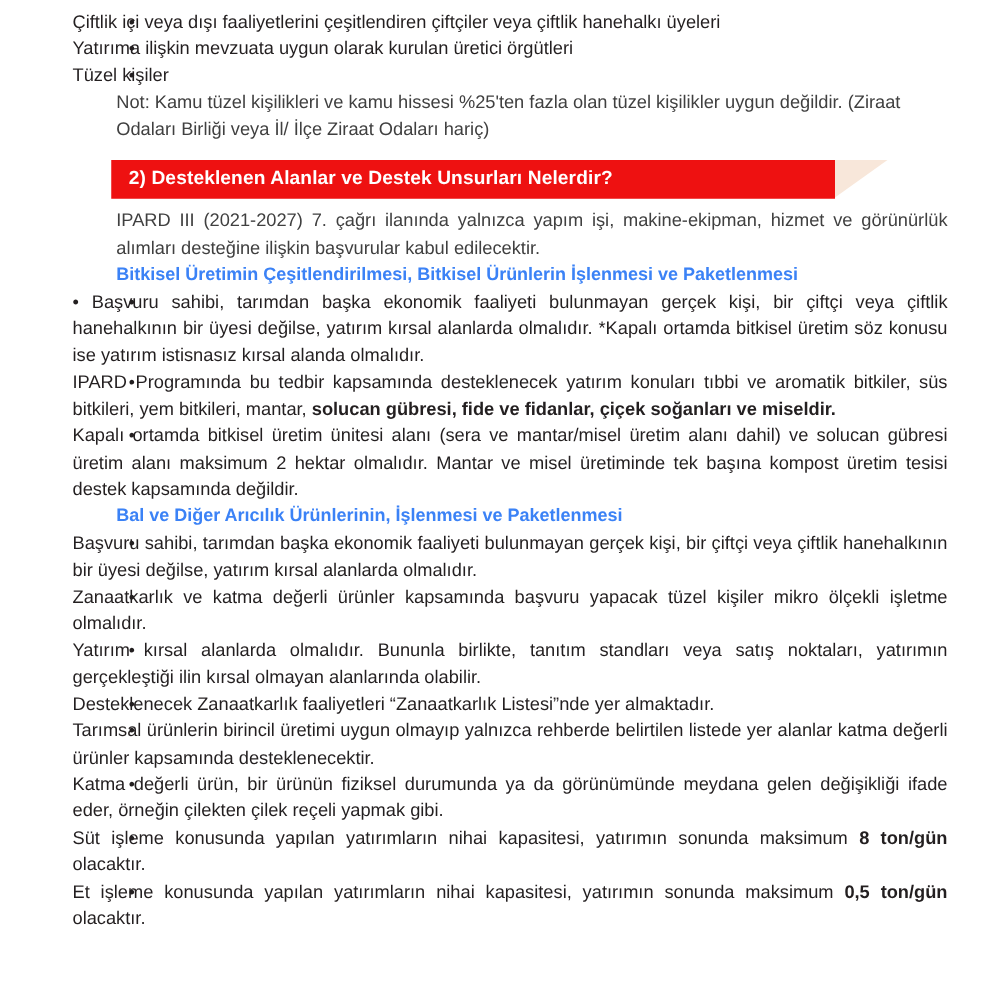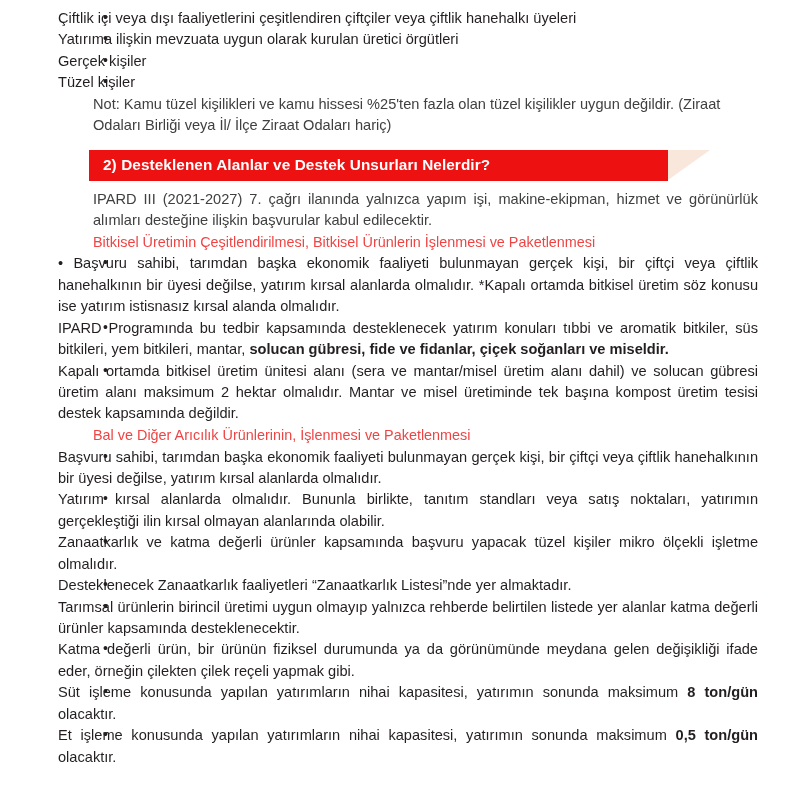--- a/index.html
+++ b/index.html
@@ -67,23 +67,23 @@
     font-size: 14.6px;
     line-height: 1.47;
     color: #404040;
   }
   .para.justify { text-align: justify; text-align-last: left; }
 
   .subhead {
     margin: 0;
     padding: 0 0 0 93px;
     font-size: 14.4px;
-    font-weight: normal;
+    font-weight: bold;
     line-height: 1.5;
-    color: #ef4444;
+    color: #3b82f6;
   }
 
   
   ul.bullets {
     list-style: none;
     margin: 0;
     padding: 0;
   }
   ul.bullets > li {
     position: relative;
@@ -111,21 +111,20 @@
 <body>
 
 <div id="page">
 
 
   <div class="gap-m"></div>
 
   <ul class="bullets">
     <li>Çiftlik içi veya dışı faaliyetlerini çeşitlendiren çiftçiler veya çiftlik hanehalkı üyeleri</li>
     <li>Yatırıma ilişkin mevzuata uygun olarak kurulan üretici örgütleri</li>
-    <li>Gerçek kişiler</li>
     <li>Tüzel kişiler</li>
   </ul>
 
   <p class="para">Not: Kamu tüzel kişilikleri ve kamu hissesi %25'ten fazla olan tüzel kişilikler uygun değildir. (Ziraat Odaları Birliği veya İl/ İlçe Ziraat Odaları hariç)</p>
 
   <div class="gap-l"></div>
 
   <div class="banner">
     <span class="btxt">2) Desteklenen Alanlar ve Destek Unsurları Nelerdir?</span>
     <span class="tail"></span>
@@ -146,22 +145,22 @@
   </ul>
 
   <p class="subhead">Bal ve Diğer Arıcılık Ürünlerinin, İşlenmesi ve Paketlenmesi</p>
 
   <ul class="bullets">
     <li class="justify">Başvuru sahibi, tarımdan başka ekonomik faaliyeti bulunmayan gerçek kişi, bir çiftçi veya çiftlik hanehalkının bir üyesi değilse, yatırım kırsal alanlarda olmalıdır.</li>
   </ul>
 
 
   <ul class="bullets">
+    <li class="justify">Zanaatkarlık ve katma değerli ürünler kapsamında başvuru yapacak tüzel kişiler mikro ölçekli işletme olmalıdır.</li>
     <li class="justify">Yatırım kırsal alanlarda olmalıdır. Bununla birlikte, tanıtım standları veya satış noktaları, yatırımın gerçekleştiği ilin kırsal olmayan alanlarında olabilir.</li>
-    <li class="justify">Zanaatkarlık ve katma değerli ürünler kapsamında başvuru yapacak tüzel kişiler mikro ölçekli işletme olmalıdır.</li>
     <li>Desteklenecek Zanaatkarlık faaliyetleri “Zanaatkarlık Listesi”nde yer almaktadır.</li>
     <li class="justify">Tarımsal ürünlerin birincil üretimi uygun olmayıp yalnızca rehberde belirtilen listede yer alanlar katma değerli ürünler kapsamında desteklenecektir.</li>
     <li class="justify">Katma değerli ürün, bir ürünün fiziksel durumunda ya da görünümünde meydana gelen değişikliği ifade eder, örneğin çilekten çilek reçeli yapmak gibi.</li>
     <li class="justify">
       <span>Süt işleme konusunda yapılan yatırımların nihai kapasitesi, yatırımın sonunda maksimum </span><b>8 ton/gün</b><span> olacaktır.</span>
     </li>
     <li class="justify">
       <span>Et işleme konusunda yapılan yatırımların nihai kapasitesi, yatırımın sonunda maksimum </span><b>0,5 ton/gün</b><span> olacaktır.</span>
     </li>
   </ul>

